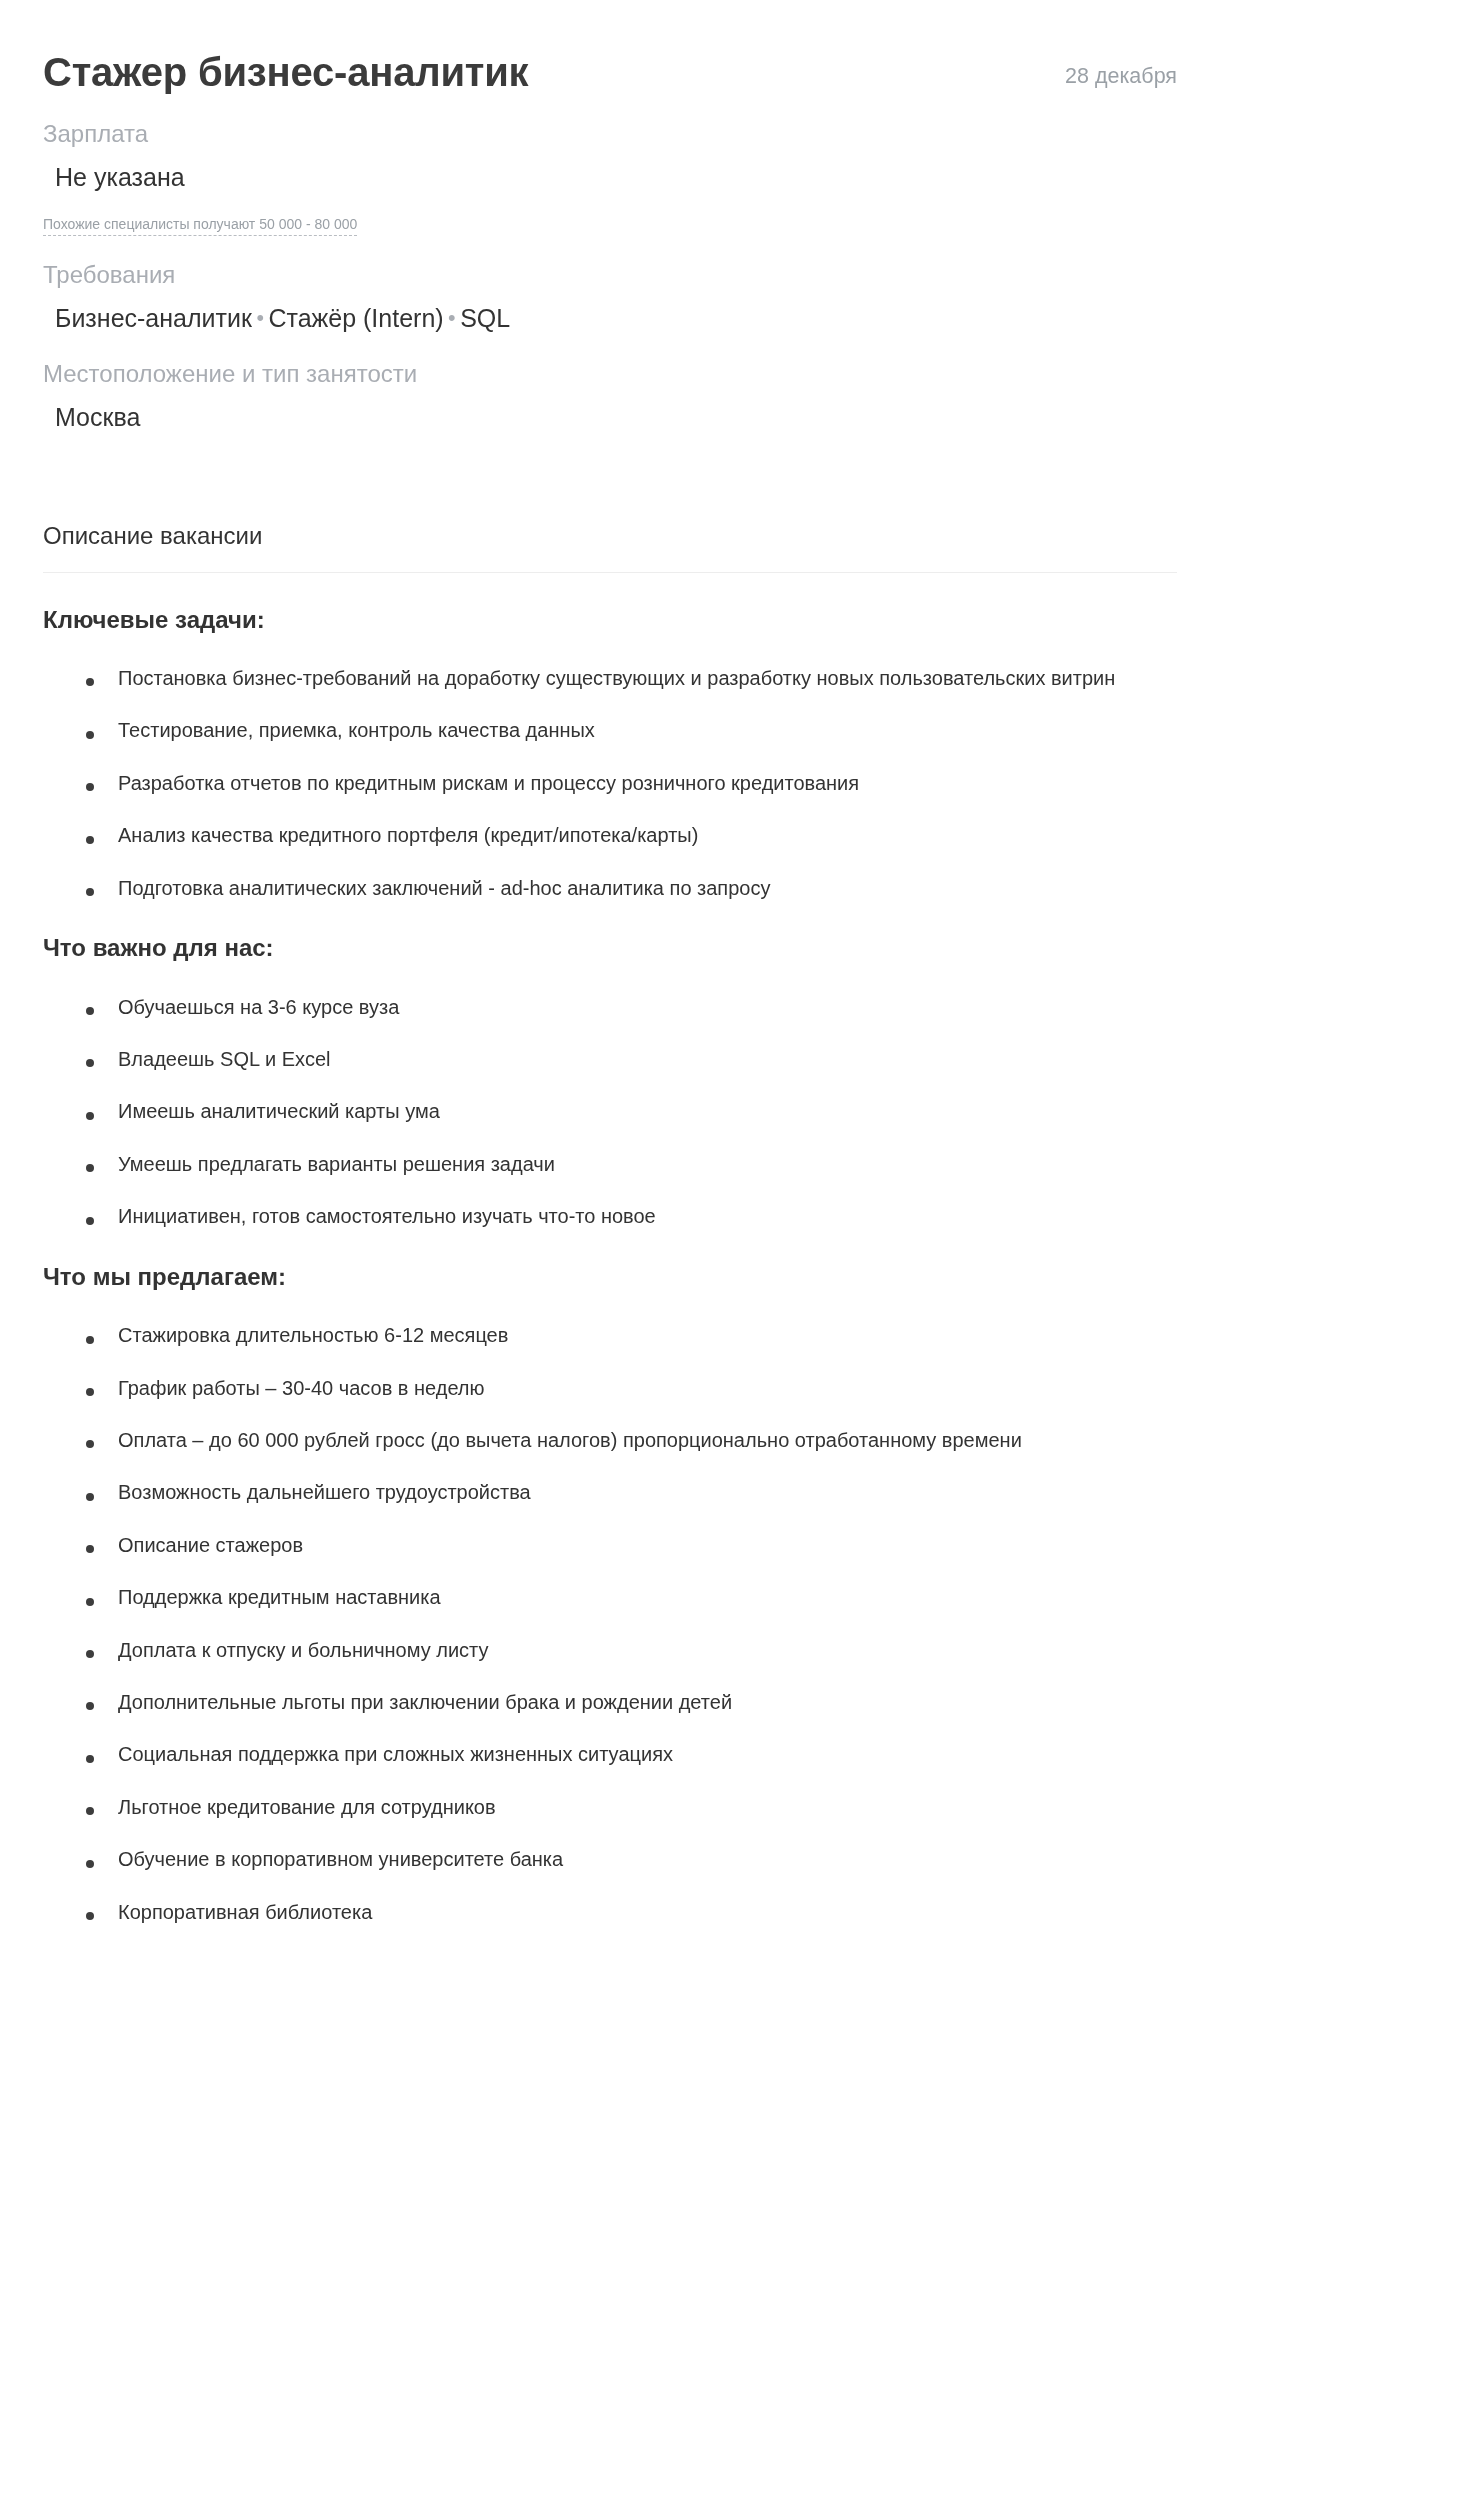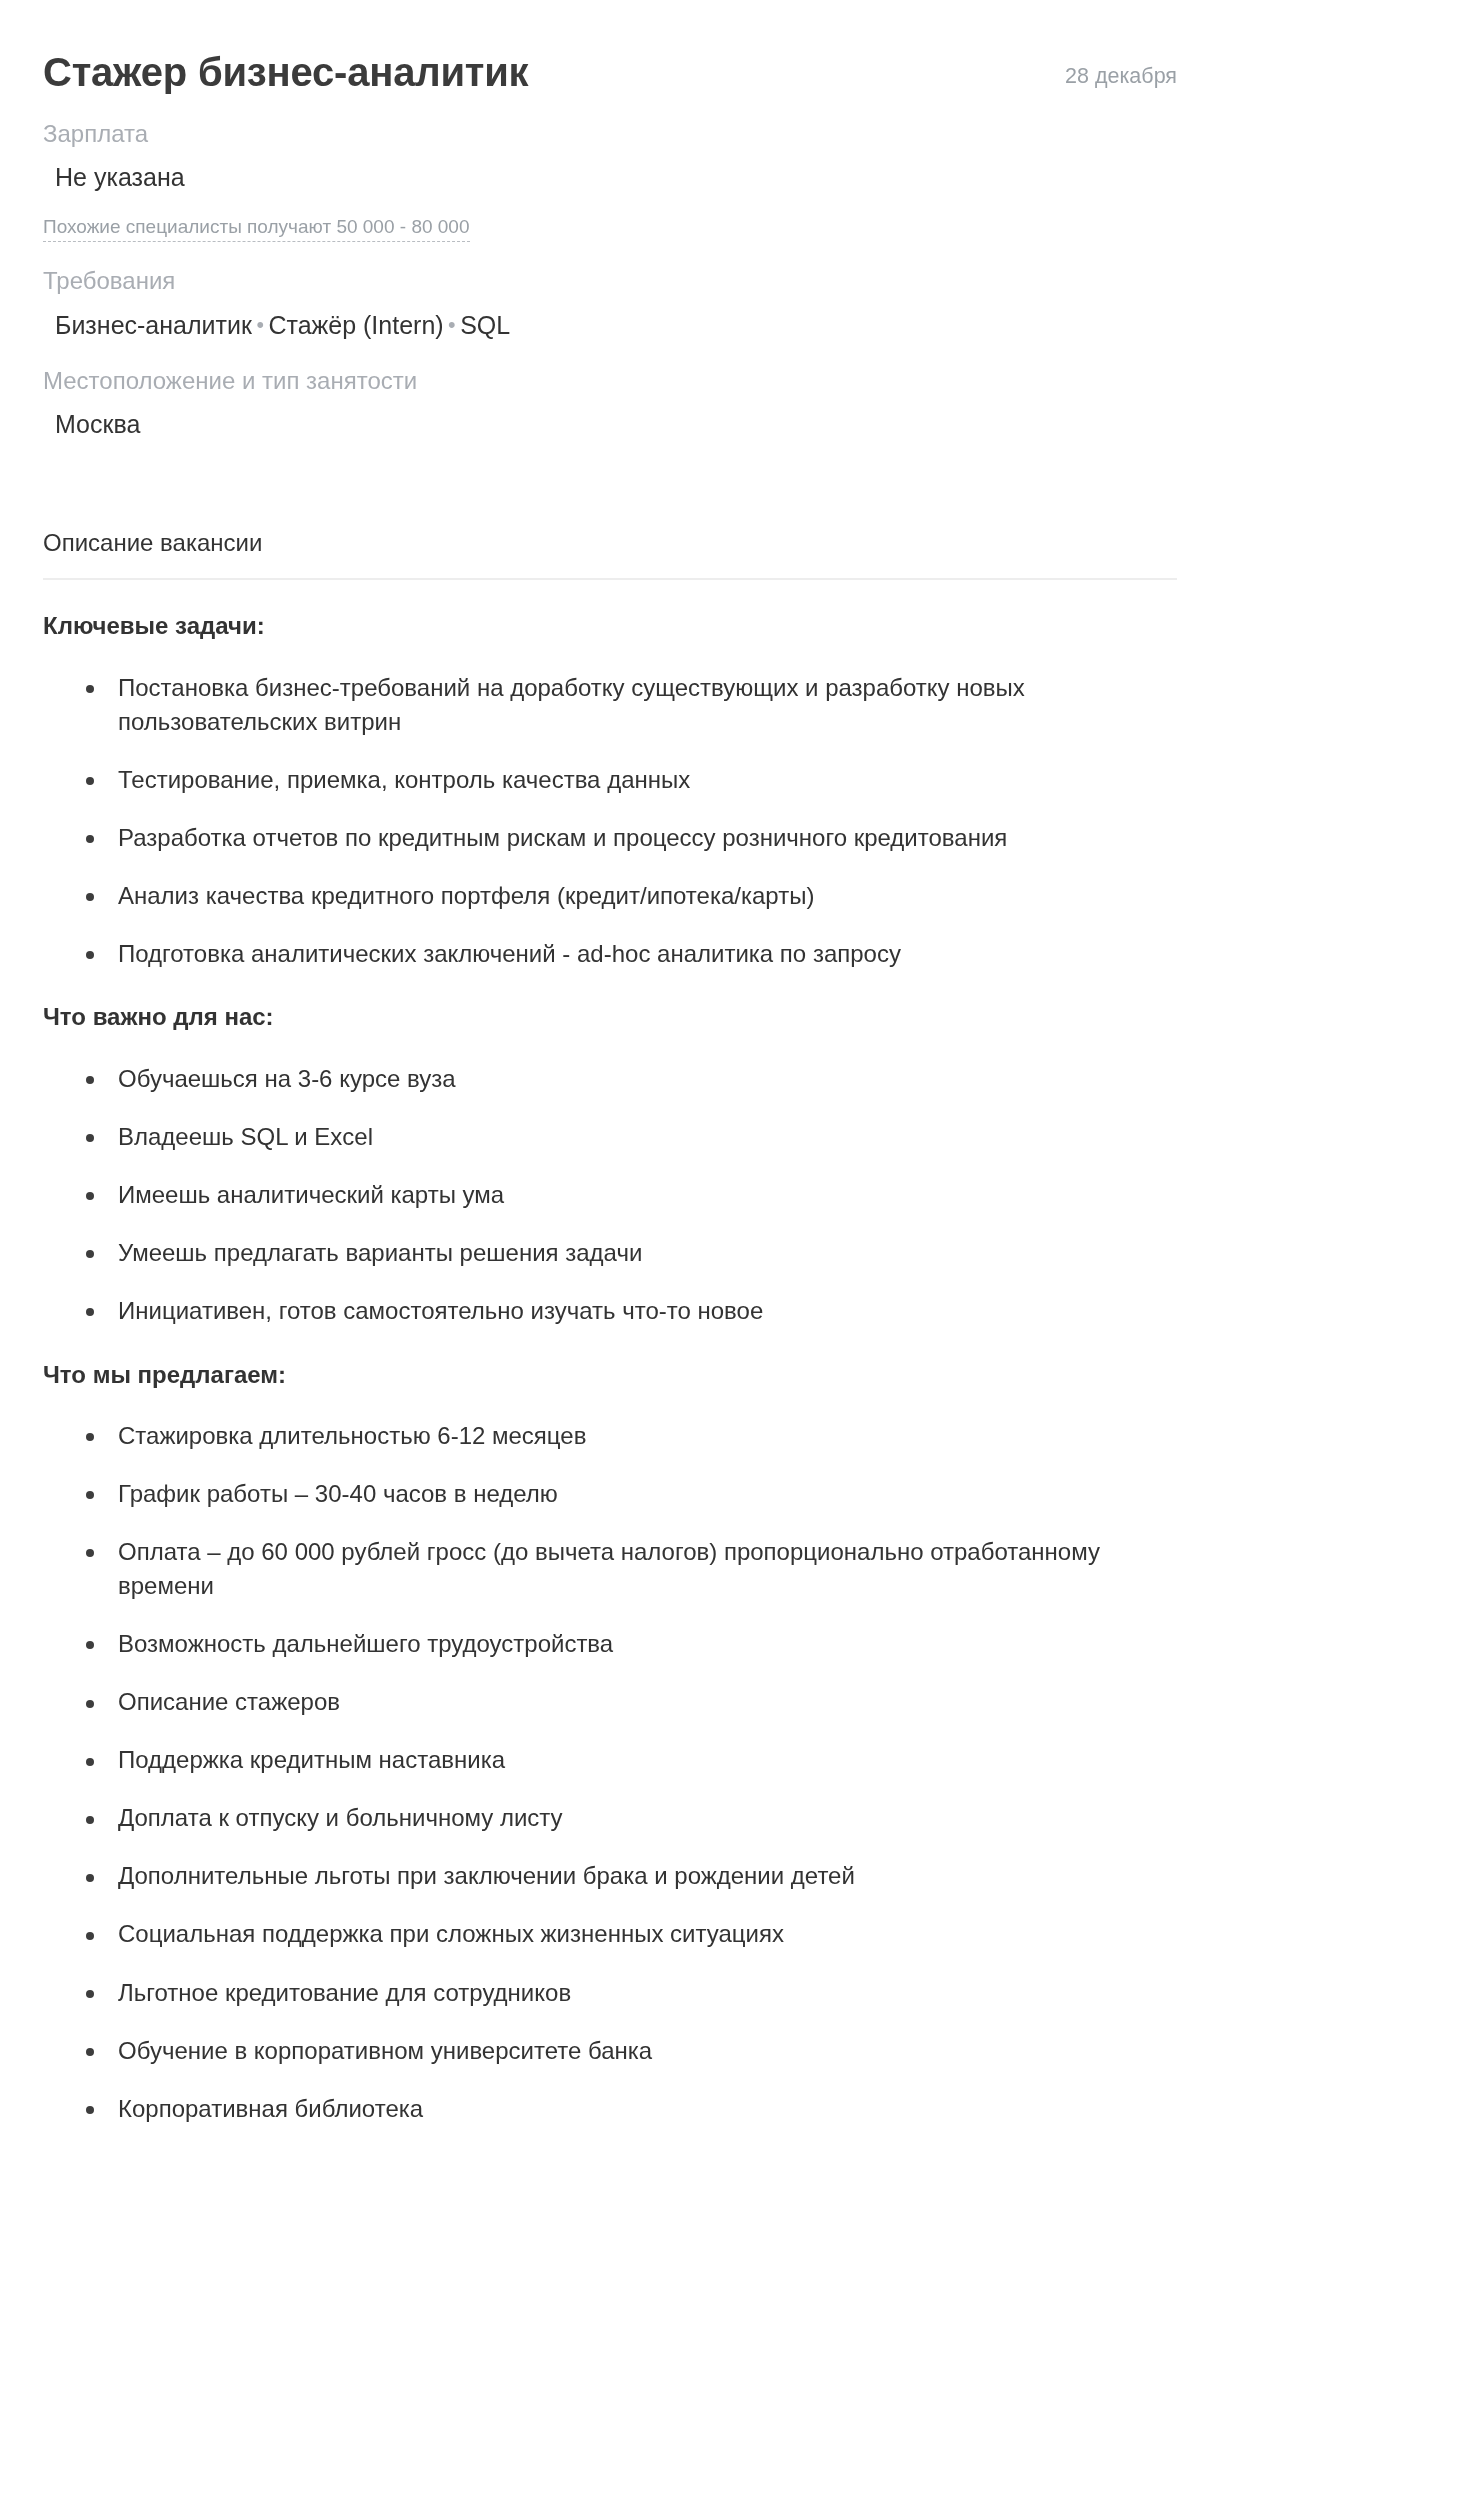--- a/index.html
+++ b/index.html
@@ -65,21 +65,21 @@
   }
   .meta-value {
     font-size: 25px;
     color: #333333;
     line-height: 1.32;
     margin: 12px;
   }
   .salary-hint {
     display: inline-block;
     margin-top: 9px;
-    font-size: 19px;
+    font-size: 14px;
     color: #9aa0a6;
     line-height: 1.3;
     border-bottom: 1.8px dashed #b9bdc2;
     padding-bottom: 1.8px;
     text-decoration: none;
     cursor: pointer;
   }
   .req-sep {
     color: #a9adb3;
     padding: 0 4.5px;
@@ -118,21 +118,21 @@
     margin-top: 30.5px;
   }
 
   ul.bullets {
     list-style: none;
     margin: 0;
     padding: 0;
   }
   ul.bullets li {
     position: relative;
-    font-size: 24px;
+    font-size: 20px;
     line-height: 1.42;
     color: #333333;
     padding-left: 75px;
     margin-top: 24px;
     max-width: 1292px;
   }
   ul.bullets li::before {
     content: "";
     position: absolute;
     left: 43px;

